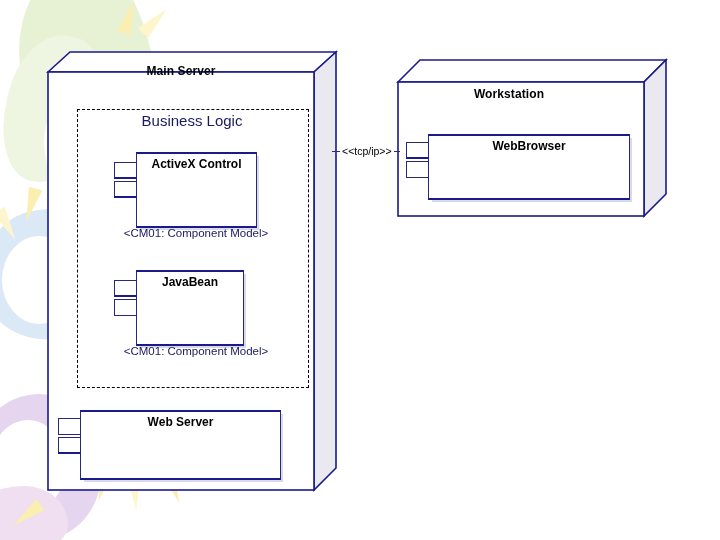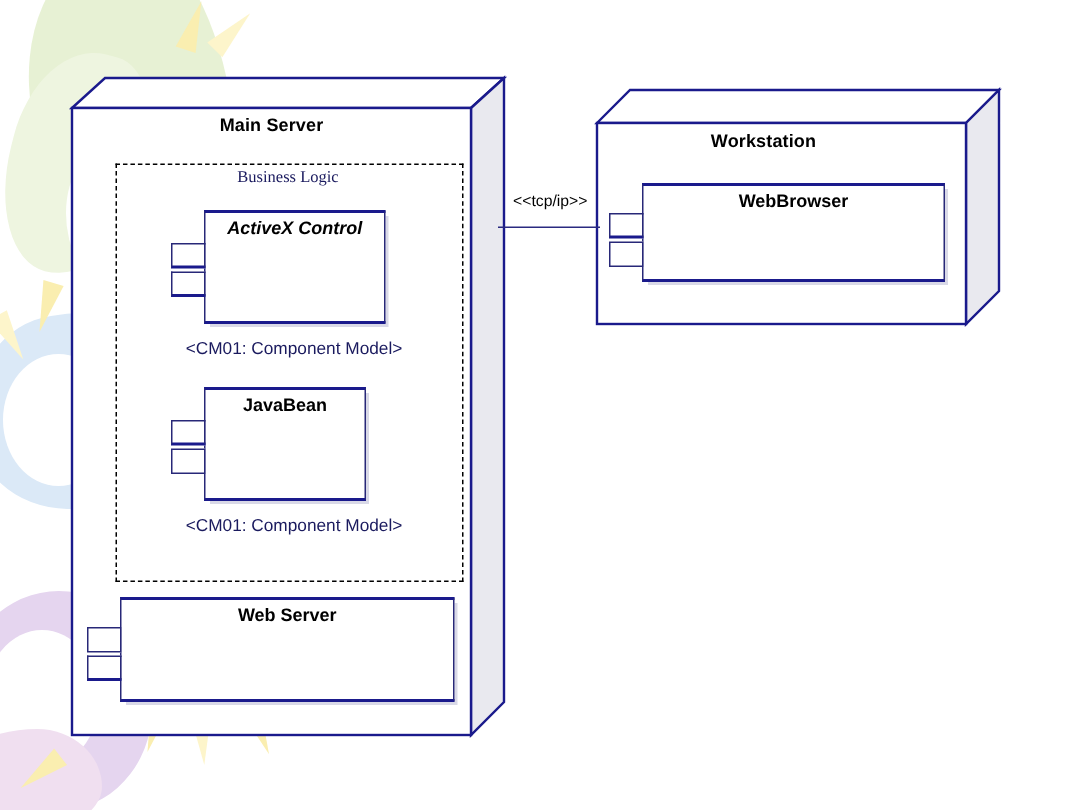--- a/index.html
+++ b/index.html
@@ -104,28 +104,28 @@
   }
 
   .pkg-dashed {
     position: absolute;
     border: 1px dashed #000000;
     background: transparent;
   }
   .pkg-label {
     position: absolute;
     text-align: center;
-    font-size: 11px;
+    font-size: 15px;
     color: #1a1a5e;
     white-space: nowrap;
-    font-family: Liberation Serif, serif;
   }
 
   .component {
     position: absolute;
+    margin-top: 12px;
   }
   .comp-body {
     position: absolute;
     left: 0; top: 0;
     right: 0; bottom: 0;
     border: 1px solid #282878;
     border-top: 2px solid #1a1a8c;
     border-bottom: 2px solid #1a1a8c;
     background: #ffffff;
     box-shadow: 3px 3px 0 -1px rgba(120,120,170,.28);
@@ -199,42 +199,42 @@
     <div class="ray" style="left:20px;  top:498px; transform:rotate(232deg);"></div>
   </div>
 
   <div class="node3d" style="left:46px; top:50px;">
     <svg width="292" height="442" viewBox="0 0 292 442">
       <polygon points="2,22 24,2 290,2 268,22" fill="#ffffff" stroke="#1a1a8c" stroke-width="1.6"></polygon>
       <polygon points="268,22 290,2 290,418 268,440" fill="#e9e9ef" stroke="#1a1a8c" stroke-width="1.6"></polygon>
       <rect x="2" y="22" width="266" height="418" fill="#ffffff" stroke="#1a1a8c" stroke-width="1.6"></rect>
     </svg>
   </div>
-  <div class="node-label" style="left:48px; top:76px; width:266px;">Main Server</div>
+  <div class="node-label" style="left:48px; top:64px; width:266px;">Main Server</div>
 
   <div class="pkg-dashed" style="left:77px; top:109px; width:230px; height:277px;"></div>
   <div class="pkg-label" style="left:77px; top:112px; width:230px;">Business Logic</div>
 
-  <div class="component" style="left:136px; top:140px; width:121px; height:76px;font-style:italic;">
+  <div class="component" style="left:136px; top:140px; width:121px; height:76px;">
     <div class="comp-body"></div>
     <div class="comp-title">ActiveX Control</div>
   </div>
   <div class="comp-tab strong" style="left:114px; top:162px;"></div>
   <div class="comp-tab strong" style="left:114px; top:181px;"></div>
   <div class="comp-caption" style="left:96px; top:227px; width:200px;">&lt;CM01: Component Model&gt;</div>
 
   <div class="component" style="left:136px; top:258px; width:108px; height:76px;">
     <div class="comp-body"></div>
     <div class="comp-title">JavaBean</div>
   </div>
   <div class="comp-tab strong" style="left:114px; top:280px;"></div>
   <div class="comp-tab" style="left:114px; top:299px;"></div>
   <div class="comp-caption" style="left:96px; top:345px; width:200px;">&lt;CM01: Component Model&gt;</div>
 
-  <div class="component" style="left:80px; top:398px; width:223px; height:70px;">
+  <div class="component" style="left:80px; top:398px; width:201px; height:70px;">
     <div class="comp-body"></div>
     <div class="comp-title">Web Server</div>
   </div>
   <div class="comp-tab" style="left:58px; top:418px;"></div>
   <div class="comp-tab strong" style="left:58px; top:437px;"></div>
 
   <div class="node3d" style="left:396px; top:56px;">
     <svg width="272" height="166" viewBox="0 0 272 166">
       <polygon points="2,26 24,4 270,4 248,26" fill="#ffffff" stroke="#1a1a8c" stroke-width="1.6"></polygon>
       <polygon points="248,26 270,4 270,138 248,160" fill="#e9e9ef" stroke="#1a1a8c" stroke-width="1.6"></polygon>
@@ -244,15 +244,15 @@
   <div class="node-label" style="left:398px; top:87px; width:222px;">Workstation</div>
 
   <div class="component" style="left:428px; top:122px; width:202px; height:66px;">
     <div class="comp-body"></div>
     <div class="comp-title">WebBrowser</div>
   </div>
   <div class="comp-tab strong" style="left:406px; top:142px;"></div>
   <div class="comp-tab" style="left:406px; top:161px;"></div>
 
   <div class="link-line" style="left:332px; top:151px; width:68px;"></div>
-  <div class="link-label" style="left:340px; top:128px;">&lt;&lt;tcp/ip&gt;&gt;</div>
+  <div class="link-label" style="left:340px; top:145px;">&lt;&lt;tcp/ip&gt;&gt;</div>
 
 </div>
 
 </body></html>

